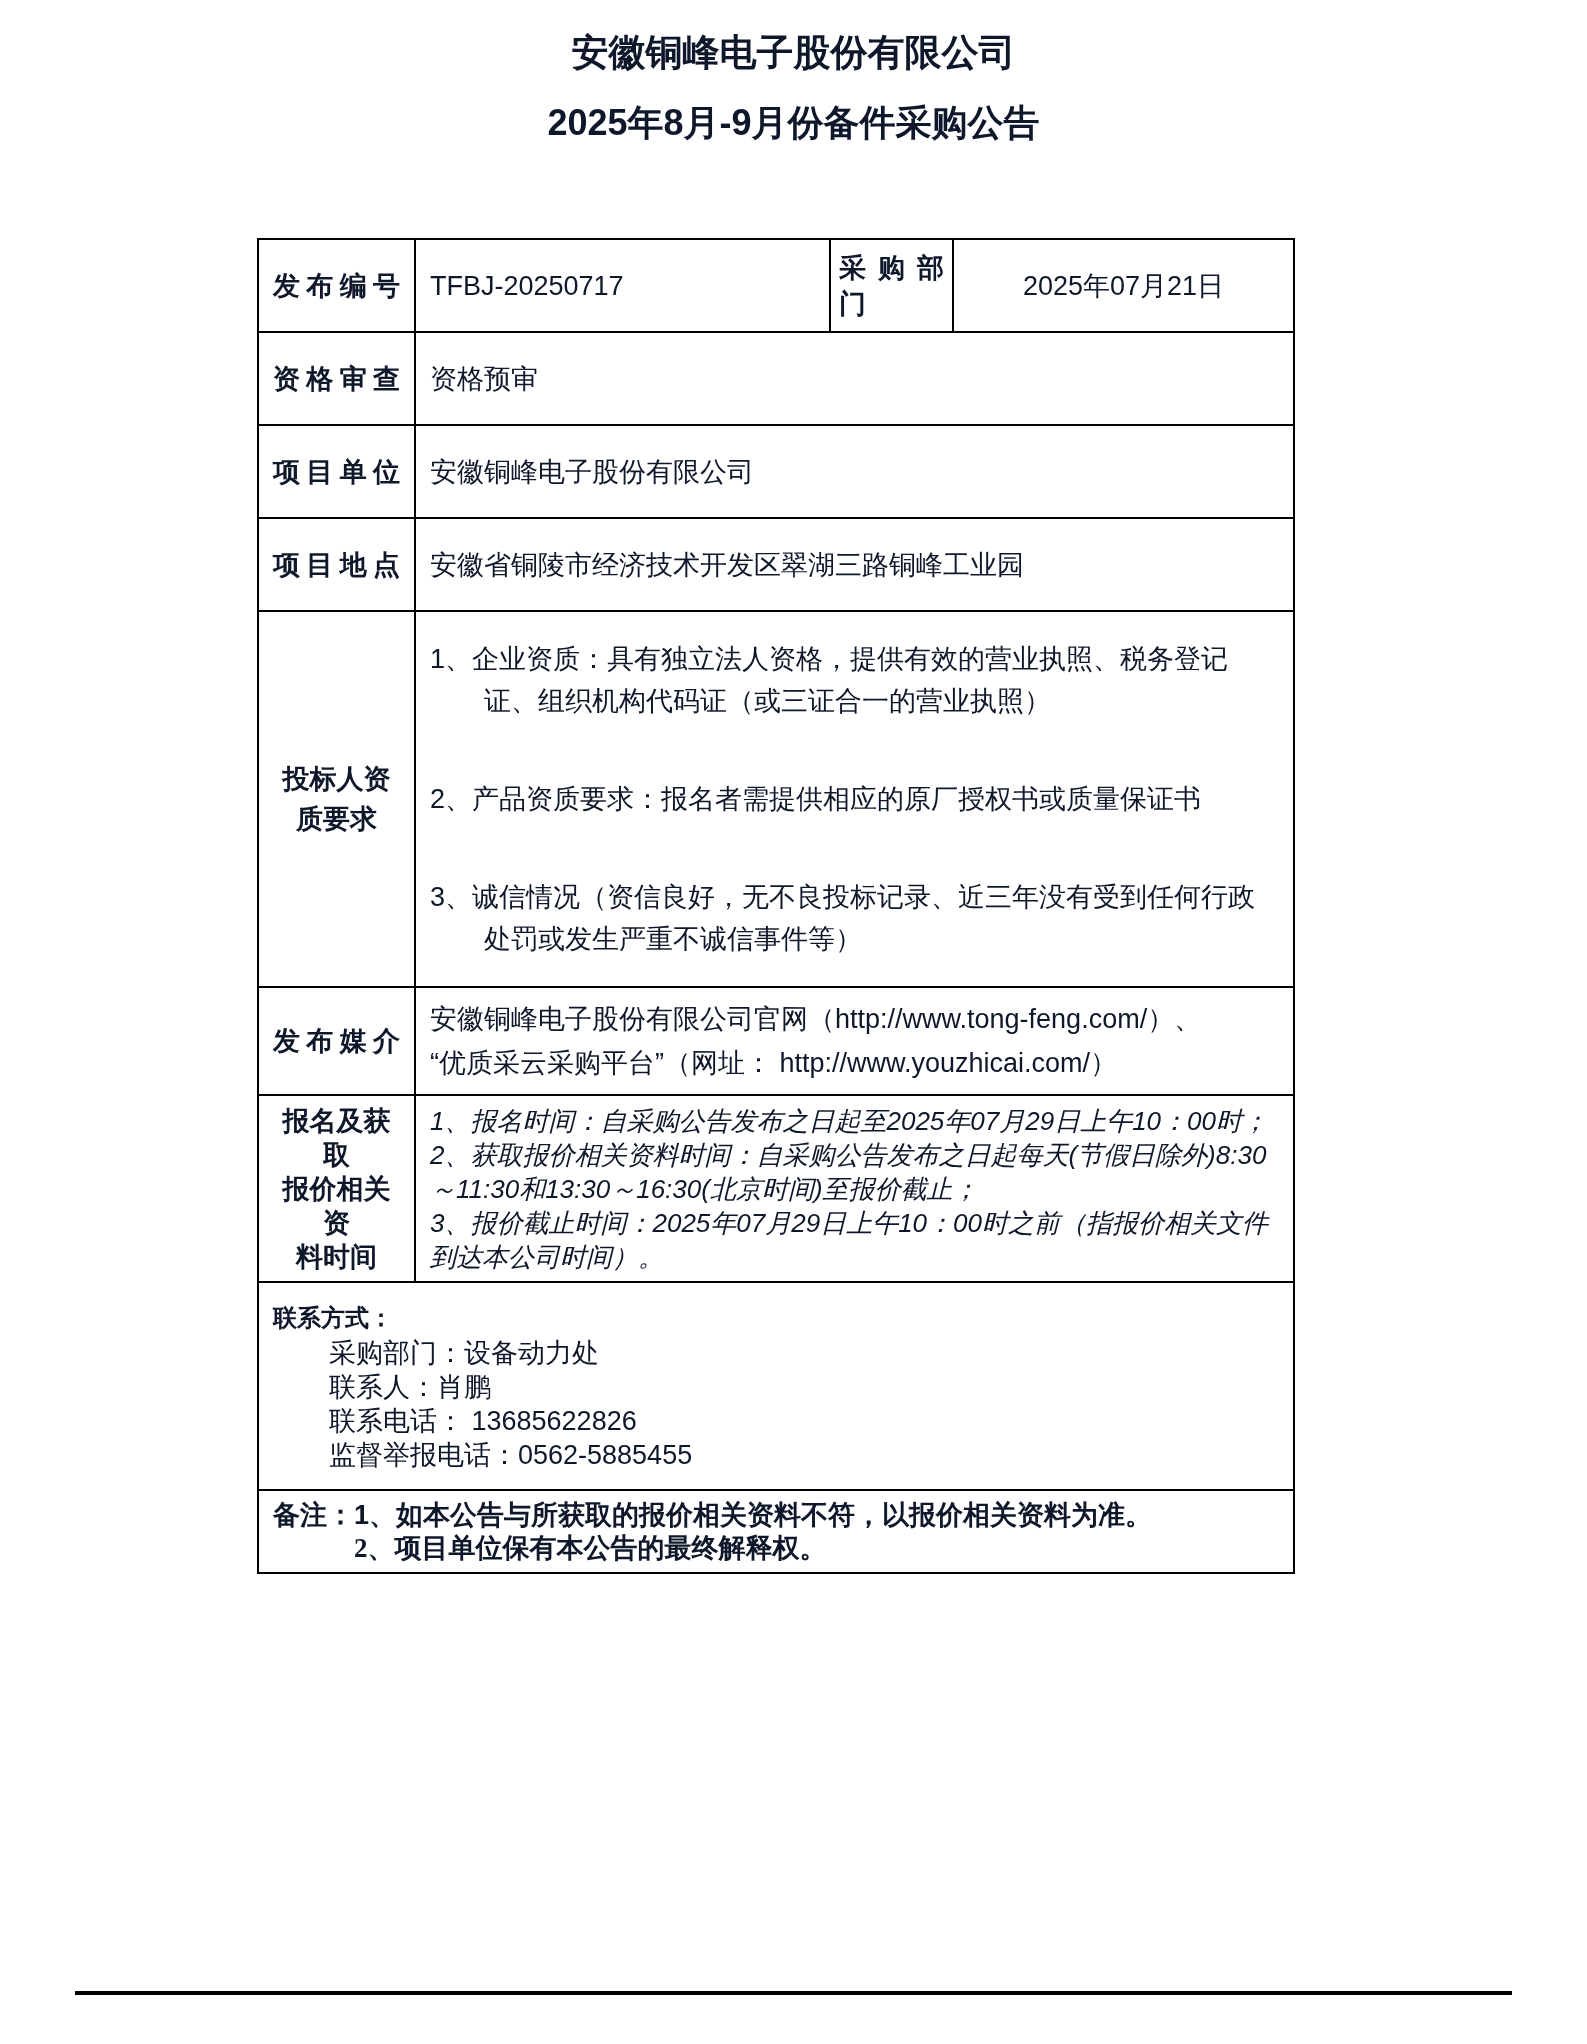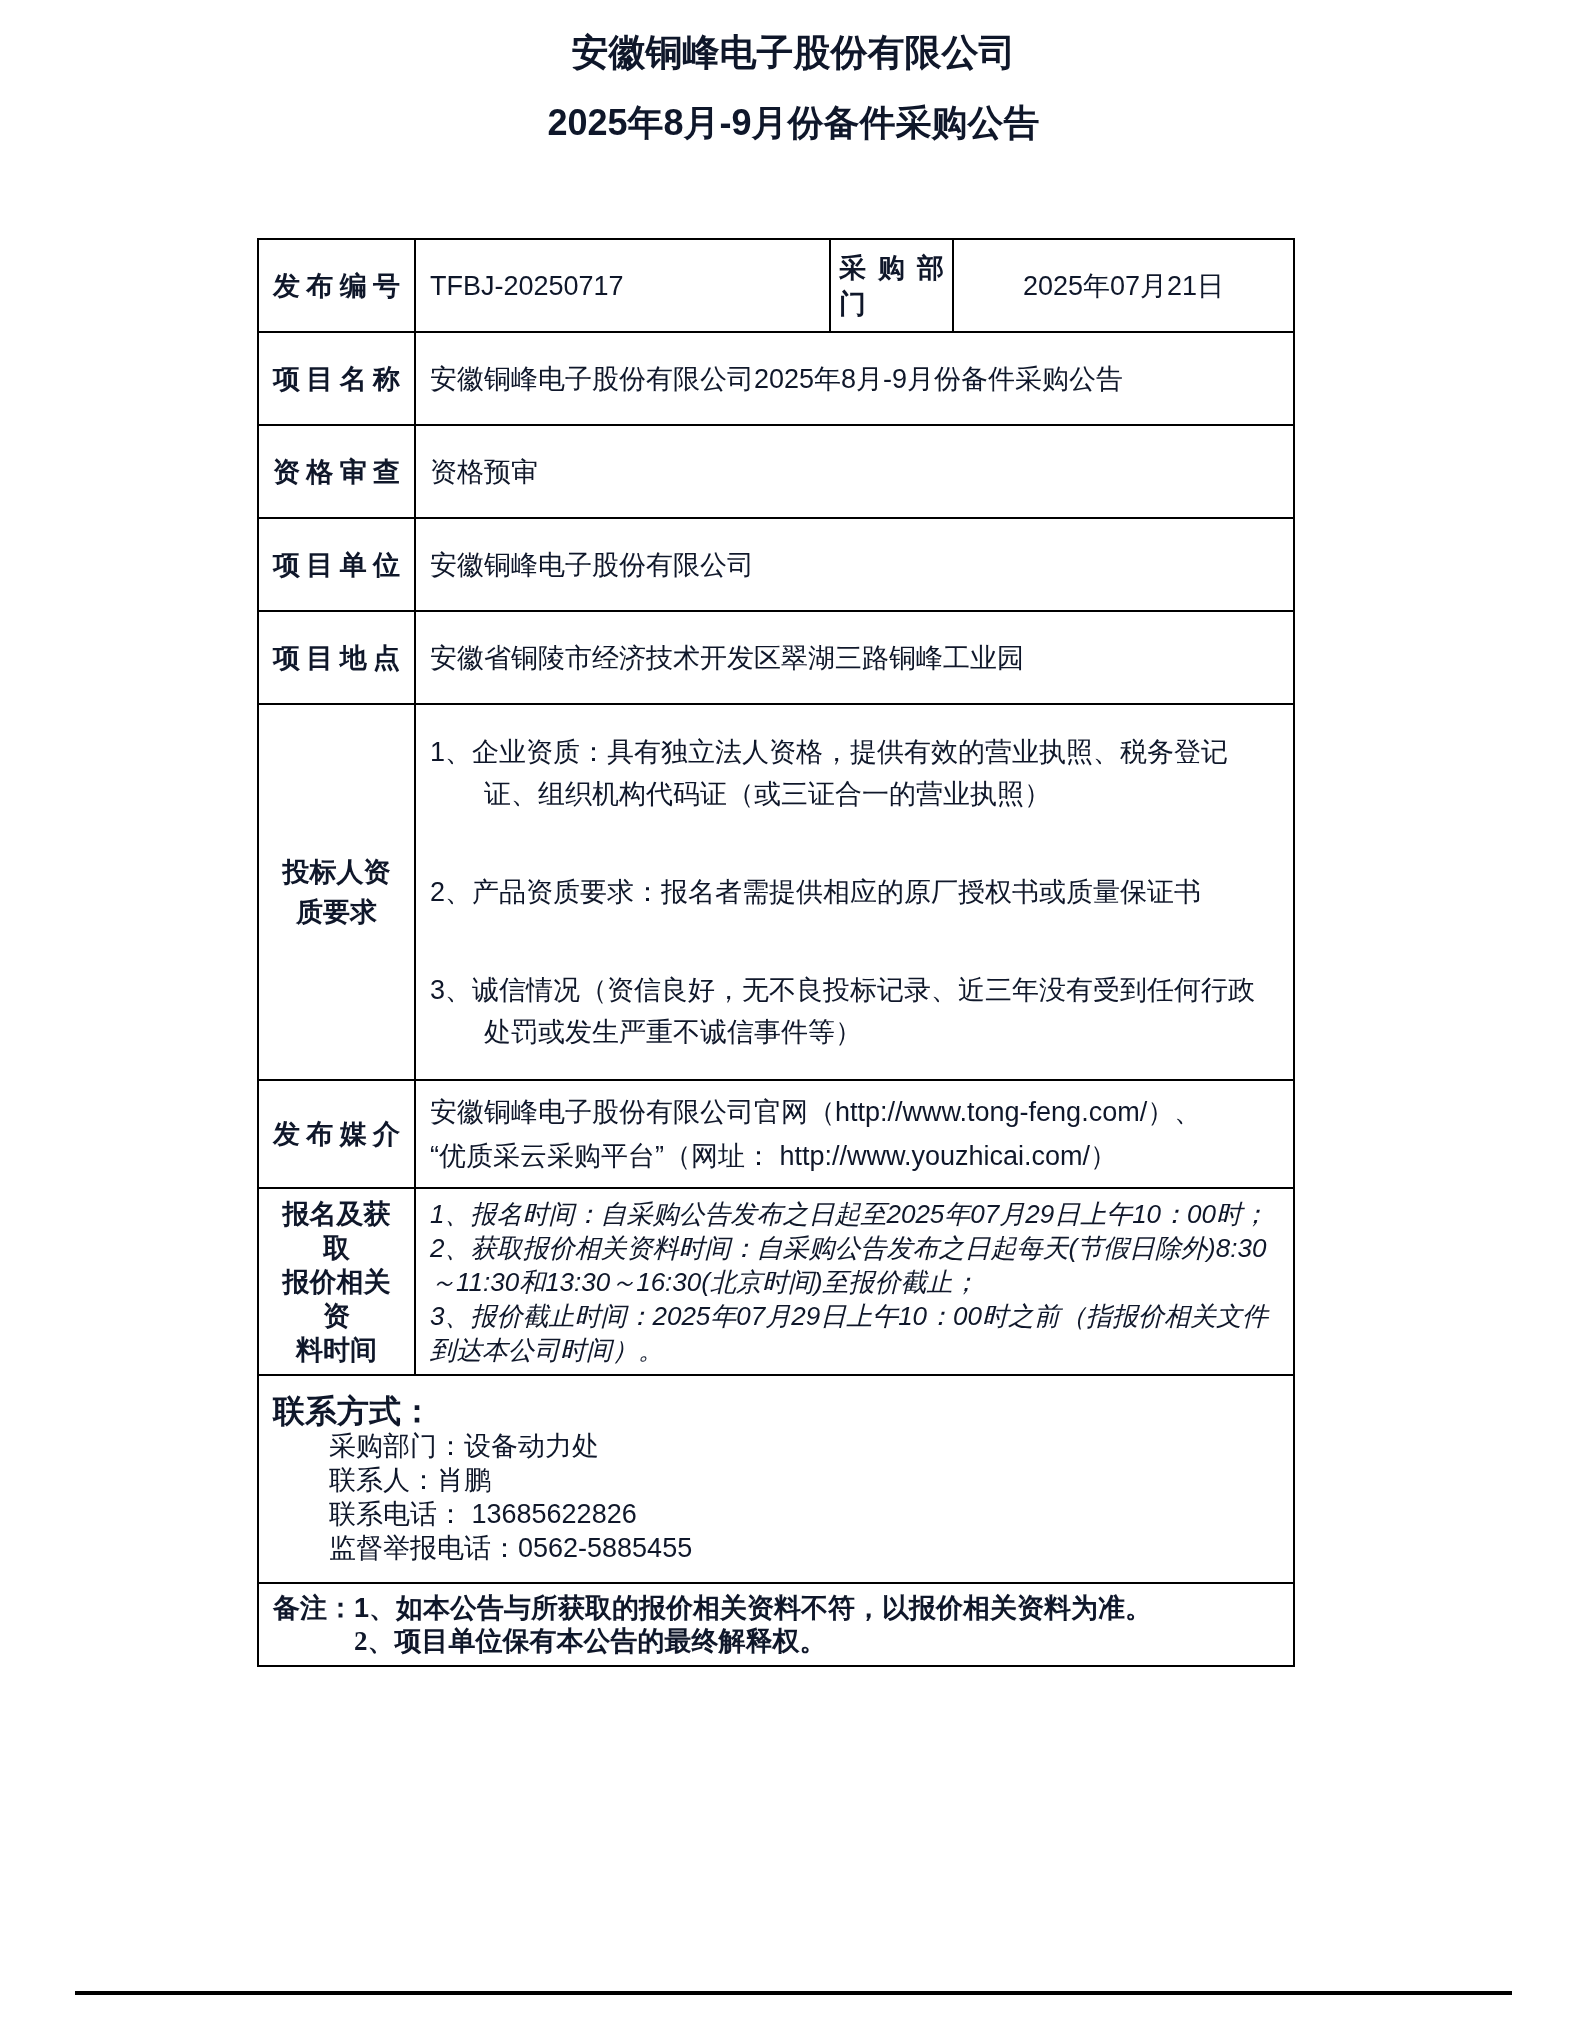--- a/index.html
+++ b/index.html
@@ -55,21 +55,21 @@
   tr.r-ctc  td{height:198px;}
   tr.r-rem  td{height:73px;}
   .qual-cell{padding:10px 8px 10px 12px;}
   .qual-item{line-height:42px;padding-left:54px;text-indent:-54px;}
   .qual-item + .qual-item{margin-top:56px;}
   .media-line{line-height:44px;}
   td.sched-label div{line-height:34px;}
   td.sched-cell{vertical-align:top;padding:6px 8px 4px 10px;}
   .sched-item{font-size:26px;line-height:34px;font-style:italic;}
   td.contact-cell{vertical-align:top;padding:12px 10px 4px 8px;}
-  .contact-heading{font-weight:bold;font-size:32px;line-height:36px;}
+  .contact-heading{font-weight:bold;font-size:24px;line-height:36px;}
   .contact-line{line-height:34px;padding-left:56px;}
   td.remarks-cell{font-weight:bold;padding:6px 10px;border-bottom:3px solid #000;}
   .remark-line{line-height:33px;}
   .remark-indent{padding-left:81px;font-family:Liberation Serif, serif;}
   .footer-rule{
     position:absolute;
     left:75px;
     top:1991px;
     width:1437px;
     height:4px;
@@ -97,26 +97,20 @@
       <td class="label">
         <div class="jlabel">发布编号</div>
       </td>
       <td class="content">TFBJ-20250717</td>
       <td class="label" style="padding:4px 8px;">
         <div class="jlabel">采购部门</div>
       </td>
       <td class="content center">2025年07月21日</td>
     </tr>
 
-    <tr class="r-std">
-      <td class="label">
-        <div class="jlabel">项目名称</div>
-      </td>
-      <td class="content" colspan="3">安徽铜峰电子股份有限公司2025年8月-9月份备件采购公告</td>
-    </tr>
 
     <tr class="r-std">
       <td class="label">
         <div class="jlabel">资格审查</div>
       </td>
       <td class="content" colspan="3">资格预审</td>
     </tr>
 
     <tr class="r-std">
       <td class="label">

